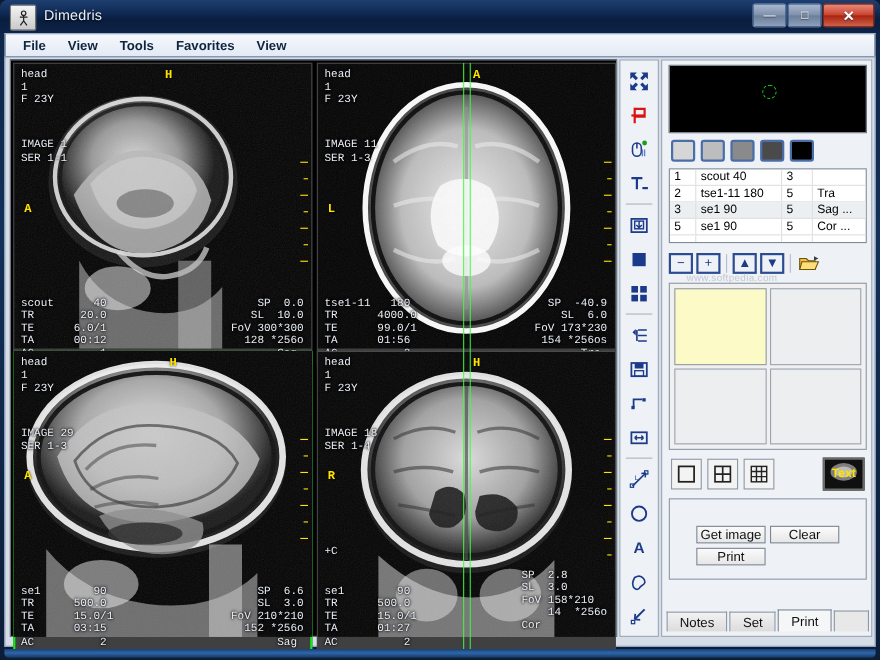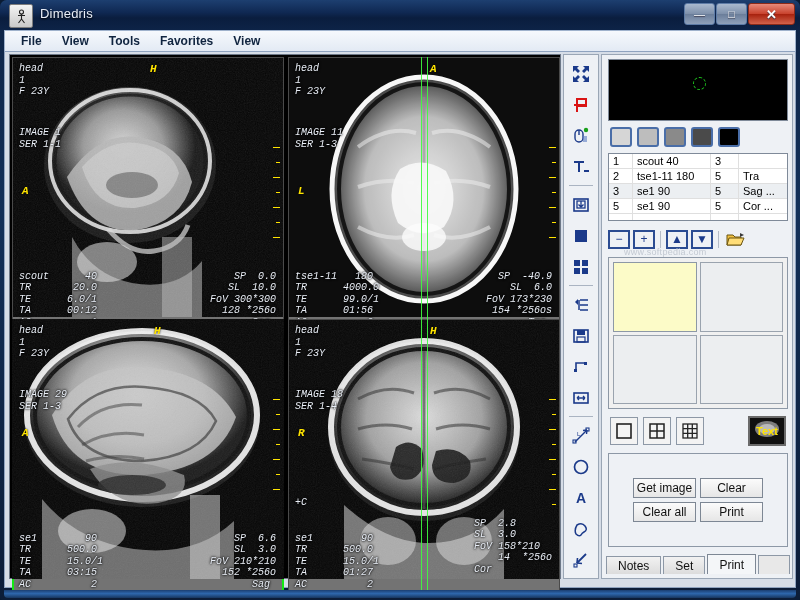--- a/index.html
+++ b/index.html
@@ -63,21 +63,21 @@
   
   .client{
     position:absolute;left:4px;top:52px;width:792px;height:536px;
     background:#d6dde7;box-sizing:border-box;border:1px solid #8fa3bf;border-top:none;
   }
   
   .imgarea{
     position:absolute;left:4px;top:2px;width:552px;height:525px;
     background:#000;border:1px solid #6d7887;box-sizing:border-box;
   }
-  .pane{position:absolute;width:272px;height:275px;overflow:hidden;background:#737373;font-style:italic;}
+  .pane{position:absolute;width:272px;height:275px;overflow:hidden;background:#404040;}
   .pane.p1{left:2px;top:2px;}
   .pane.p2{left:278px;top:2px;}
   .pane.p3{left:2px;top:264px;}
   .pane.p4{left:278px;top:264px;}
   .pane.selected{outline:2px solid #13e913;outline-offset:-2px;}
   .pane .frame{position:absolute;inset:0;border:1px solid #4a4a4a;box-sizing:border-box;}
   .scan{position:absolute;inset:0;}
   .ovl{
     position:absolute;color:#e9eef6;font-family:"Liberation Mono","DejaVu Sans Mono",monospace;
     font-size:10px;line-height:11.5px;white-space:pre;
@@ -155,21 +155,21 @@
     width:28px;height:28px;border:1px solid #8d98a6;background:#f3f3f3;
     display:flex;align-items:center;justify-content:center;box-sizing:border-box;
   }
   .textbtn{
     position:absolute;right:0;width:38px;height:30px;border:2px solid #6a6a6a;
     background:#1b1b1b;display:flex;align-items:center;justify-content:center;
     color:#ffe400;font-size:11px;font-weight:bold;box-sizing:border-box;
     font-family:"Liberation Sans",sans-serif;
   }
   .actionbox{
-    position:absolute;left:6px;top:398px;width:180px;height:94px;
+    position:absolute;left:6px;top:398px;width:180px;height:74px;
     border:1px solid #8d98a6;background:#eef1f5;box-sizing:border-box;padding:24px;
   }
   .agrid{display:grid;grid-template-columns:1fr 1fr;grid-template-rows:1fr 1fr;gap:4px;width:100%;height:100%;}
   .abtn{
     border:1px solid #7d8794;background:linear-gradient(180deg,#fbfbfb,#e6e6e6);
     display:flex;align-items:center;justify-content:center;font-size:12px;color:#111;
     box-sizing:border-box;
   }
   .tabrow{position:absolute;left:4px;bottom:4px;width:184px;height:20px;display:flex;align-items:flex-end;gap:2px;}
   .tab{
@@ -682,21 +682,20 @@
             <ellipse cx="17" cy="11" rx="8" ry="5" fill="#d4d4d4" opacity=".7"></ellipse>
             </svg>
           <span style="position:relative">Text</span>
         </div>
       </div>
 
       <div class="actionbox">
         <div class="agrid">
           <div class="abtn">Get image</div>
           <div class="abtn">Clear</div>
-          <div class="abtn">Clear all</div>
           <div class="abtn">Print</div>
         </div>
       </div>
 
       <div class="tabrow">
         <div class="tab">Notes</div>
         <div class="tab">Set</div>
         <div class="tab active">Print</div>
         <div class="tabpad"></div>
       </div>

